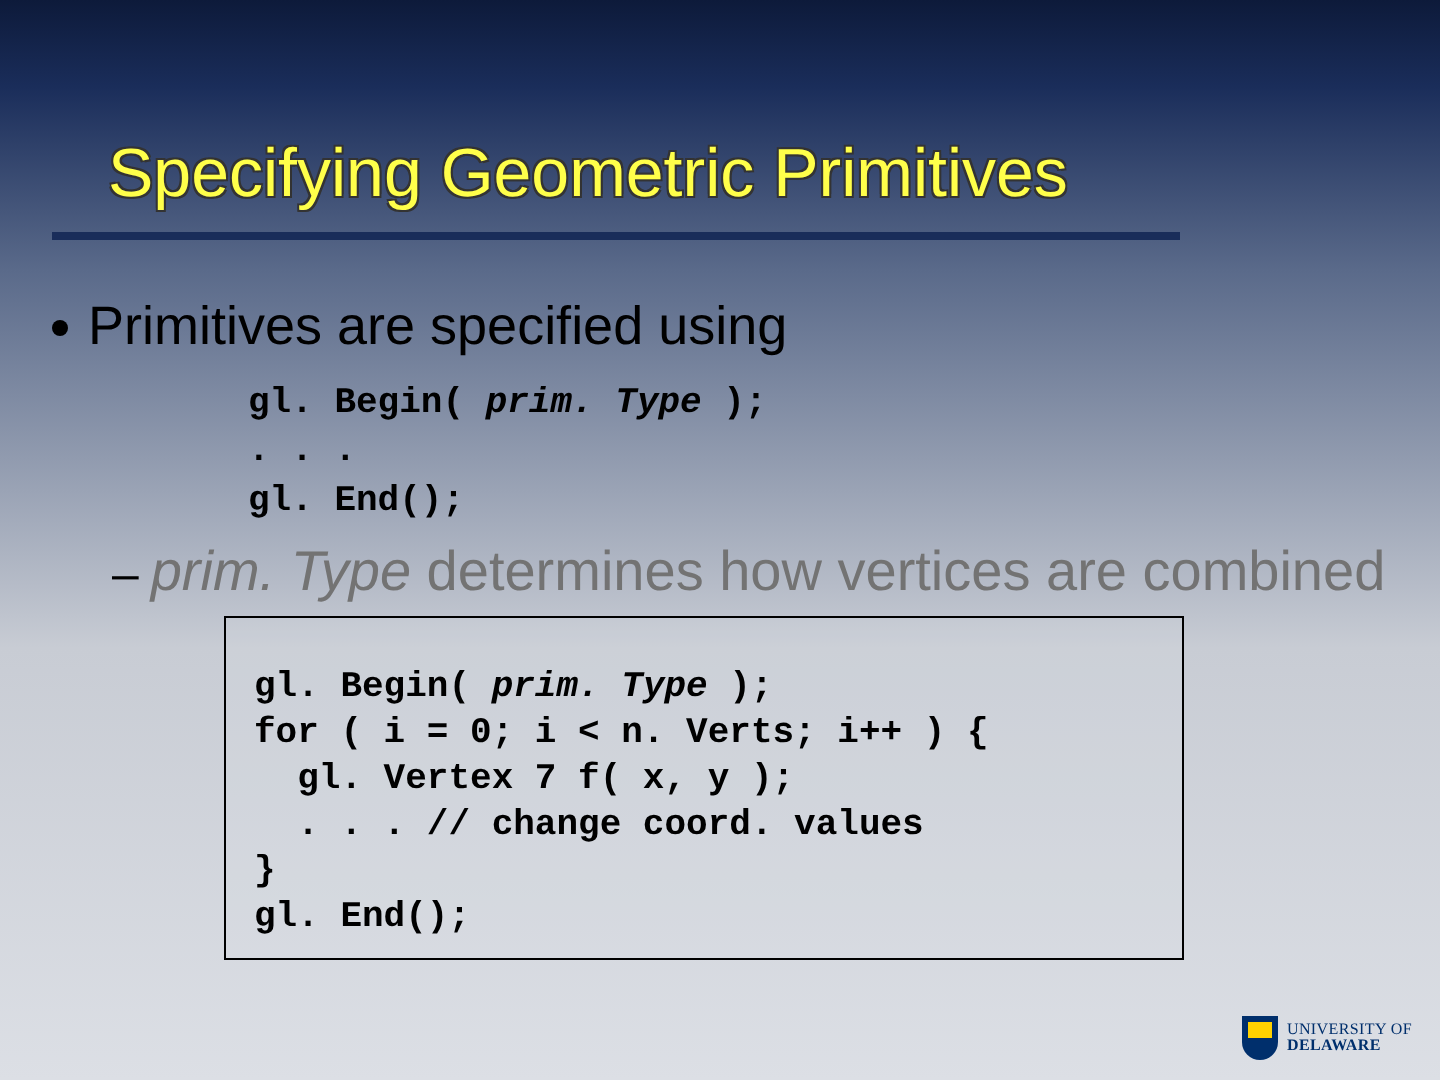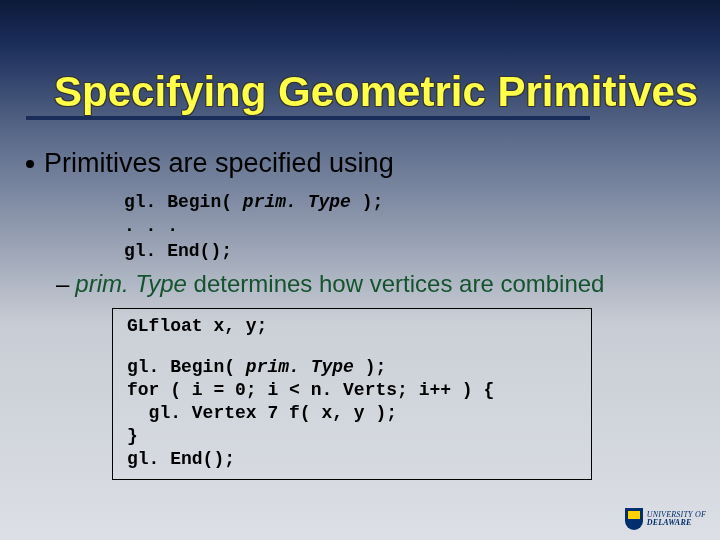--- a/index.html
+++ b/index.html
@@ -6,22 +6,22 @@
   html, body { width: 720px; height: 540px; overflow: hidden; }
   body {
     background: linear-gradient(180deg, #0d1a3a 0%, #1a2d5a 8%, #5a6a8a 25%, #c8ccd4 60%, #dcdfe5 100%);
     font-family: Verdana, Geneva, sans-serif;
     position: relative;
   }
   .title {
     position: absolute;
     top: 68px;
     left: 54px;
-    font-size: 42px;
-    font-weight: 700;
+    font-size: 34px;
+    font-weight: 400;
     color: #ffff4a;
     text-shadow: 1px 1px 0 #333, -1px -1px 0 #333, 1px -1px 0 #333, -1px 1px 0 #333;
     letter-spacing: 0px;
   }
   .title-underline {
     position: absolute;
     top: 116px;
     left: 26px;
     width: 564px;
     height: 4px;
@@ -64,22 +64,22 @@
     left: 56px;
     display: flex;
     align-items: baseline;
   }
   .dash {
     font-size: 24px;
     color: #000;
     margin-right: 6px;
   }
   .sub-text {
-    font-size: 24px;
-    color: #14532d;
+    font-size: 28px;
+    color: #737373;
   }
   .sub-text .italic { font-style: italic; }
   .code-box {
     position: absolute;
     top: 308px;
     left: 112px;
     width: 480px;
     border: 1px solid #000;
     background: rgba(220,223,229,0.2);
     padding: 6px 14px 8px 14px;
@@ -113,21 +113,20 @@
     width: 12px; height: 8px;
     background: #ffd200;
   }
   .logo-text {
     font-size: 8px;
     line-height: 1;
     color: #002f6c;
     font-family: Georgia, serif;
     text-transform: uppercase;
     letter-spacing: 0.2px;
-    font-style: italic;
   }
 </style>
 </head>
 <body>
 
 <div class="title">Specifying Geometric Primitives</div>
 <div class="title-underline"></div>
 
 <div class="bullet-row">
   <div class="bullet-dot"></div>
@@ -139,25 +138,25 @@
   <div>. . .</div>
   <div>gl. End();</div>
 </div>
 
 <div class="sub-row">
   <span class="dash">–</span>
   <span class="sub-text"><span class="italic">prim. Type</span><span> determines how vertices are combined</span></span>
 </div>
 
 <div class="code-box">
-  <div>GLfloat x, y;</div>
   <div class="blank"></div>
   <div><span>gl. Begin( </span><span class="italic">prim. Type</span><span> );</span></div>
   <div>for ( i = 0; i &lt; n. Verts; i++ ) {</div>
   <div style="white-space:pre">  gl. Vertex 7 f( x, y );</div>
+  <div style="white-space:pre">  . . . // change coord. values</div>
   <div>}</div>
   <div>gl. End();</div>
 </div>
 
 <div class="logo">
   <div class="logo-shield"></div>
   <div>
     <div class="logo-text">University of</div>
     <div class="logo-text" style="font-weight:bold">Delaware</div>
   </div>

